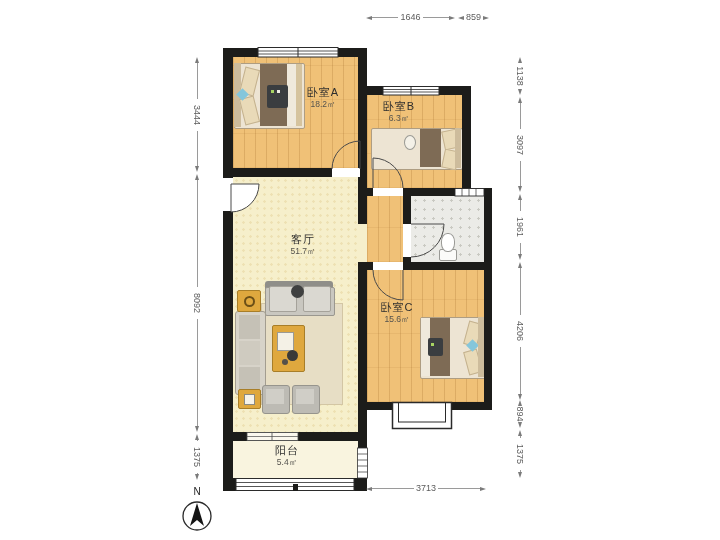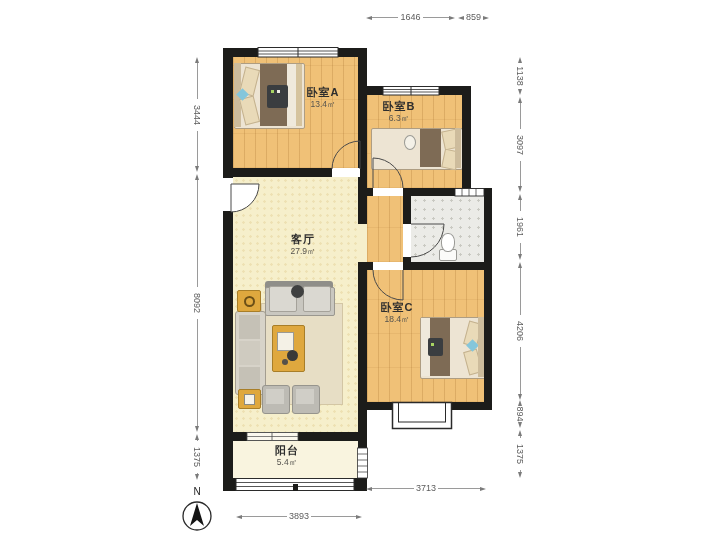--- a/index.html
+++ b/index.html
@@ -19,21 +19,21 @@
         background-size:9px 9px;}
   .wall{background:#1C1C1A;}
   .gap{background:#ffffff;}
   .gap-floor{background:#F6EFCB;}
   
   .fr{border:1px solid #AE9D82;border-radius:2px;background:#EDE4D3;}
   .gray{background:#C9C7C0;border:1px solid #9A978F;border-radius:2px;}
   .gold{background:#DFA83E;border:1px solid #A87E28;border-radius:2px;}
   
   .room-label{text-align:center;z-index:30;}
-  .rname{font-size:11px;color:#2e2e2e;line-height:13px;letter-spacing:1px;font-weight:bold;}
+  .rname{font-size:11px;color:#2e2e2e;line-height:13px;letter-spacing:1px;}
   .rarea{font-size:8.5px;color:#55534e;line-height:11px;}
   
   .dim-h{position:absolute;height:13px;display:flex;align-items:center;z-index:40;}
   .dim-h .dl{height:1px;flex:1;background:#9a9a9a;}
   .dim-h .dt{font-size:9px;color:#5c5c5c;padding:0 2px;line-height:13px;white-space:nowrap;}
   .ah-l{width:0;height:0;border-top:2.5px solid transparent;border-bottom:2.5px solid transparent;border-right:6px solid #7b7b7b;}
   .ah-r{width:0;height:0;border-top:2.5px solid transparent;border-bottom:2.5px solid transparent;border-left:6px solid #7b7b7b;}
   .dim-v{position:absolute;width:14px;display:flex;flex-direction:column;align-items:center;z-index:40;}
   .dim-v .dl{width:1px;flex:1;background:#9a9a9a;}
   .dim-v .dt{position:relative;height:32px;width:14px;}
@@ -205,33 +205,33 @@
 
     <g>
       <line x1="183" y1="516" x2="211" y2="516" stroke="#999" stroke-width="0.6"></line>
       <circle cx="197" cy="516" r="14" fill="#ffffff" stroke="#2a2a2a" stroke-width="1.3"></circle>
       <polygon points="197,503 190,526 197,520 204,526" fill="#141414"></polygon>
     </g>
   </svg>
 
   <div class="abs room-label" style="left:283px;top:86px;width:80px">
     <div class="rname">卧室A</div>
-    <div class="rarea">13.4㎡</div>
+    <div class="rarea">18.2㎡</div>
   </div>
   <div class="abs room-label" style="left:367px;top:100px;width:64px">
     <div class="rname">卧室B</div>
     <div class="rarea">6.3㎡</div>
   </div>
   <div class="abs room-label" style="left:263px;top:233px;width:80px">
     <div class="rname">客厅</div>
-    <div class="rarea">27.9㎡</div>
+    <div class="rarea">51.7㎡</div>
   </div>
   <div class="abs room-label" style="left:357px;top:301px;width:80px">
     <div class="rname">卧室C</div>
-    <div class="rarea">18.4㎡</div>
+    <div class="rarea">15.6㎡</div>
   </div>
   <div class="abs room-label" style="left:247px;top:444px;width:80px">
     <div class="rname">阳台</div>
     <div class="rarea">5.4㎡</div>
   </div>
 
   <div class="dim-h" style="left:366px;top:11px;width:89px">
     <i class="ah-l"></i>
       <i class="dl"></i>
       <span class="dt">1646</span>
@@ -239,27 +239,20 @@
       <i class="ah-r"></i>
   </div>
   <div class="dim-h" style="left:458px;top:11px;width:30px">
     <i class="ah-l"></i>
       <i class="dl"></i>
       <span class="dt">859</span>
       <i class="dl"></i>
       <i class="ah-r"></i>
   </div>
 
-  <div class="dim-h" style="left:236px;top:510px;width:126px">
-    <i class="ah-l"></i>
-      <i class="dl"></i>
-      <span class="dt">3893</span>
-      <i class="dl"></i>
-      <i class="ah-r"></i>
-  </div>
   <div class="dim-h" style="left:366px;top:482px;width:120px">
     <i class="ah-l"></i>
       <i class="dl"></i>
       <span class="dt">3713</span>
       <i class="dl"></i>
       <i class="ah-r"></i>
   </div>
 
   <div class="dim-v" style="left:190px;top:57px;height:115px">
     <i class="av-u"></i>

